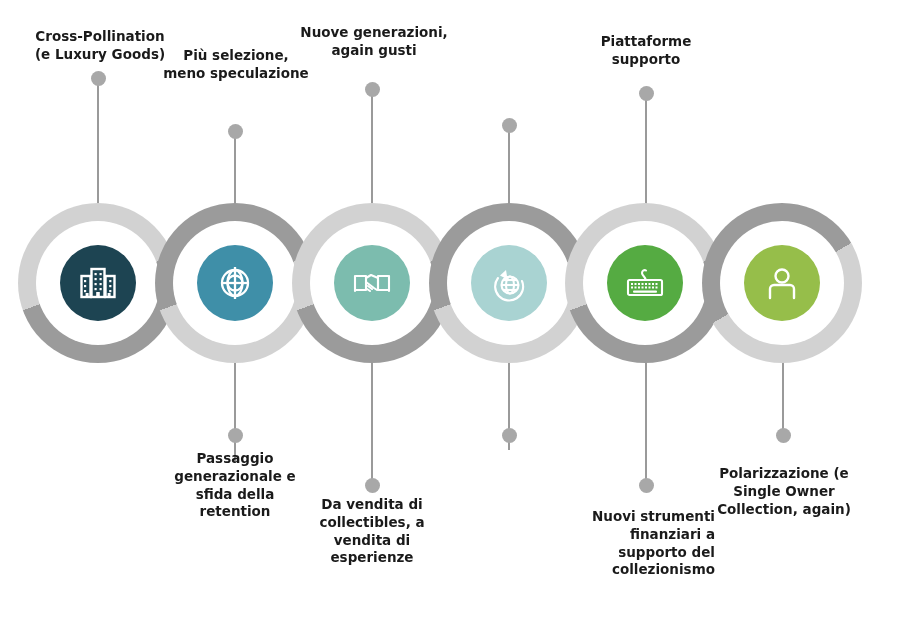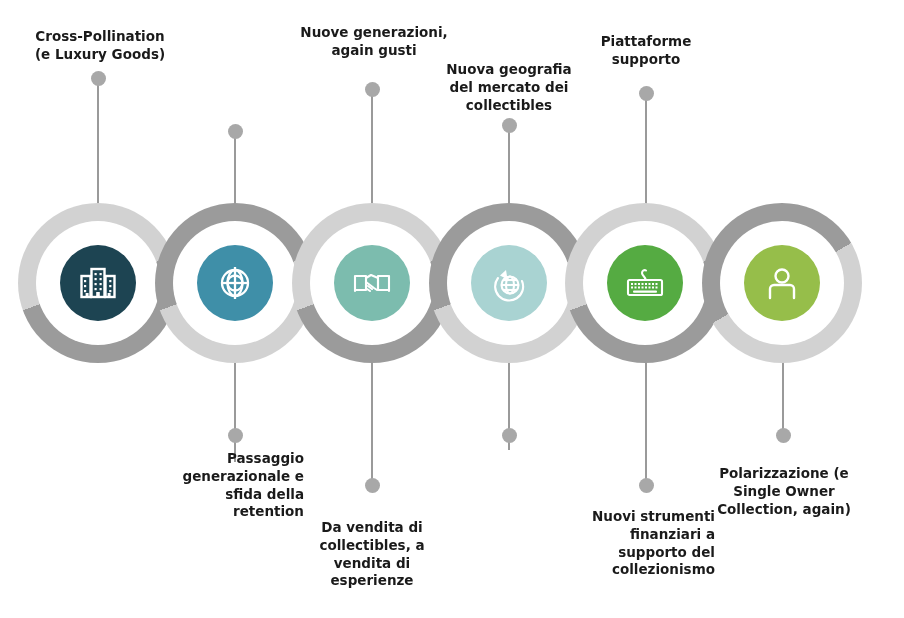--- a/index.html
+++ b/index.html
@@ -205,37 +205,36 @@
           <circle cx="22" cy="15" r="6.5"></circle>
           <path d="M10 37 L10 28 A4 4 0 0 1 14 24 L30 24 A4 4 0 0 1 34 28 L34 37"></path>
         </g>
       </svg>
     </div>
   </div>
 
   <div class="label" style="left:10px;top:28px;width:180px;">Cross-Pollination
 (e Luxury Goods)</div>
 
+  <div class="label" style="left:145px;top:47px;width:182px;">Più selezione,
+meno speculazione</div>
 
   <div class="label" style="left:283px;top:24px;width:182px;">Nuove generazioni,
 again gusti</div>
 
-  <div class="label" style="left:423px;top:61px;width:172px;">Nuova geografia
-del mercato dei
-collectibles</div>
 
   <div class="label" style="left:562px;top:33px;width:168px;">Piattaforme
 supporto</div>
 
-  <div class="label" style="left:166px;top:450px;width:138px;text-align:right;">Passaggio
+  <div class="label" style="left:166px;top:450px;width:138px;">Passaggio
 generazionale e
 sfida della
 retention</div>
 
-  <div class="label" style="left:306px;top:519px;width:132px;">Da vendita di
+  <div class="label" style="left:306px;top:496px;width:132px;">Da vendita di
 collectibles, a
 vendita di
 esperienze</div>
 
 
   <div class="label" style="left:575px;top:508px;width:140px;text-align:right;">Nuovi strumenti
 finanziari a
 supporto del
 collezionismo</div>
 

